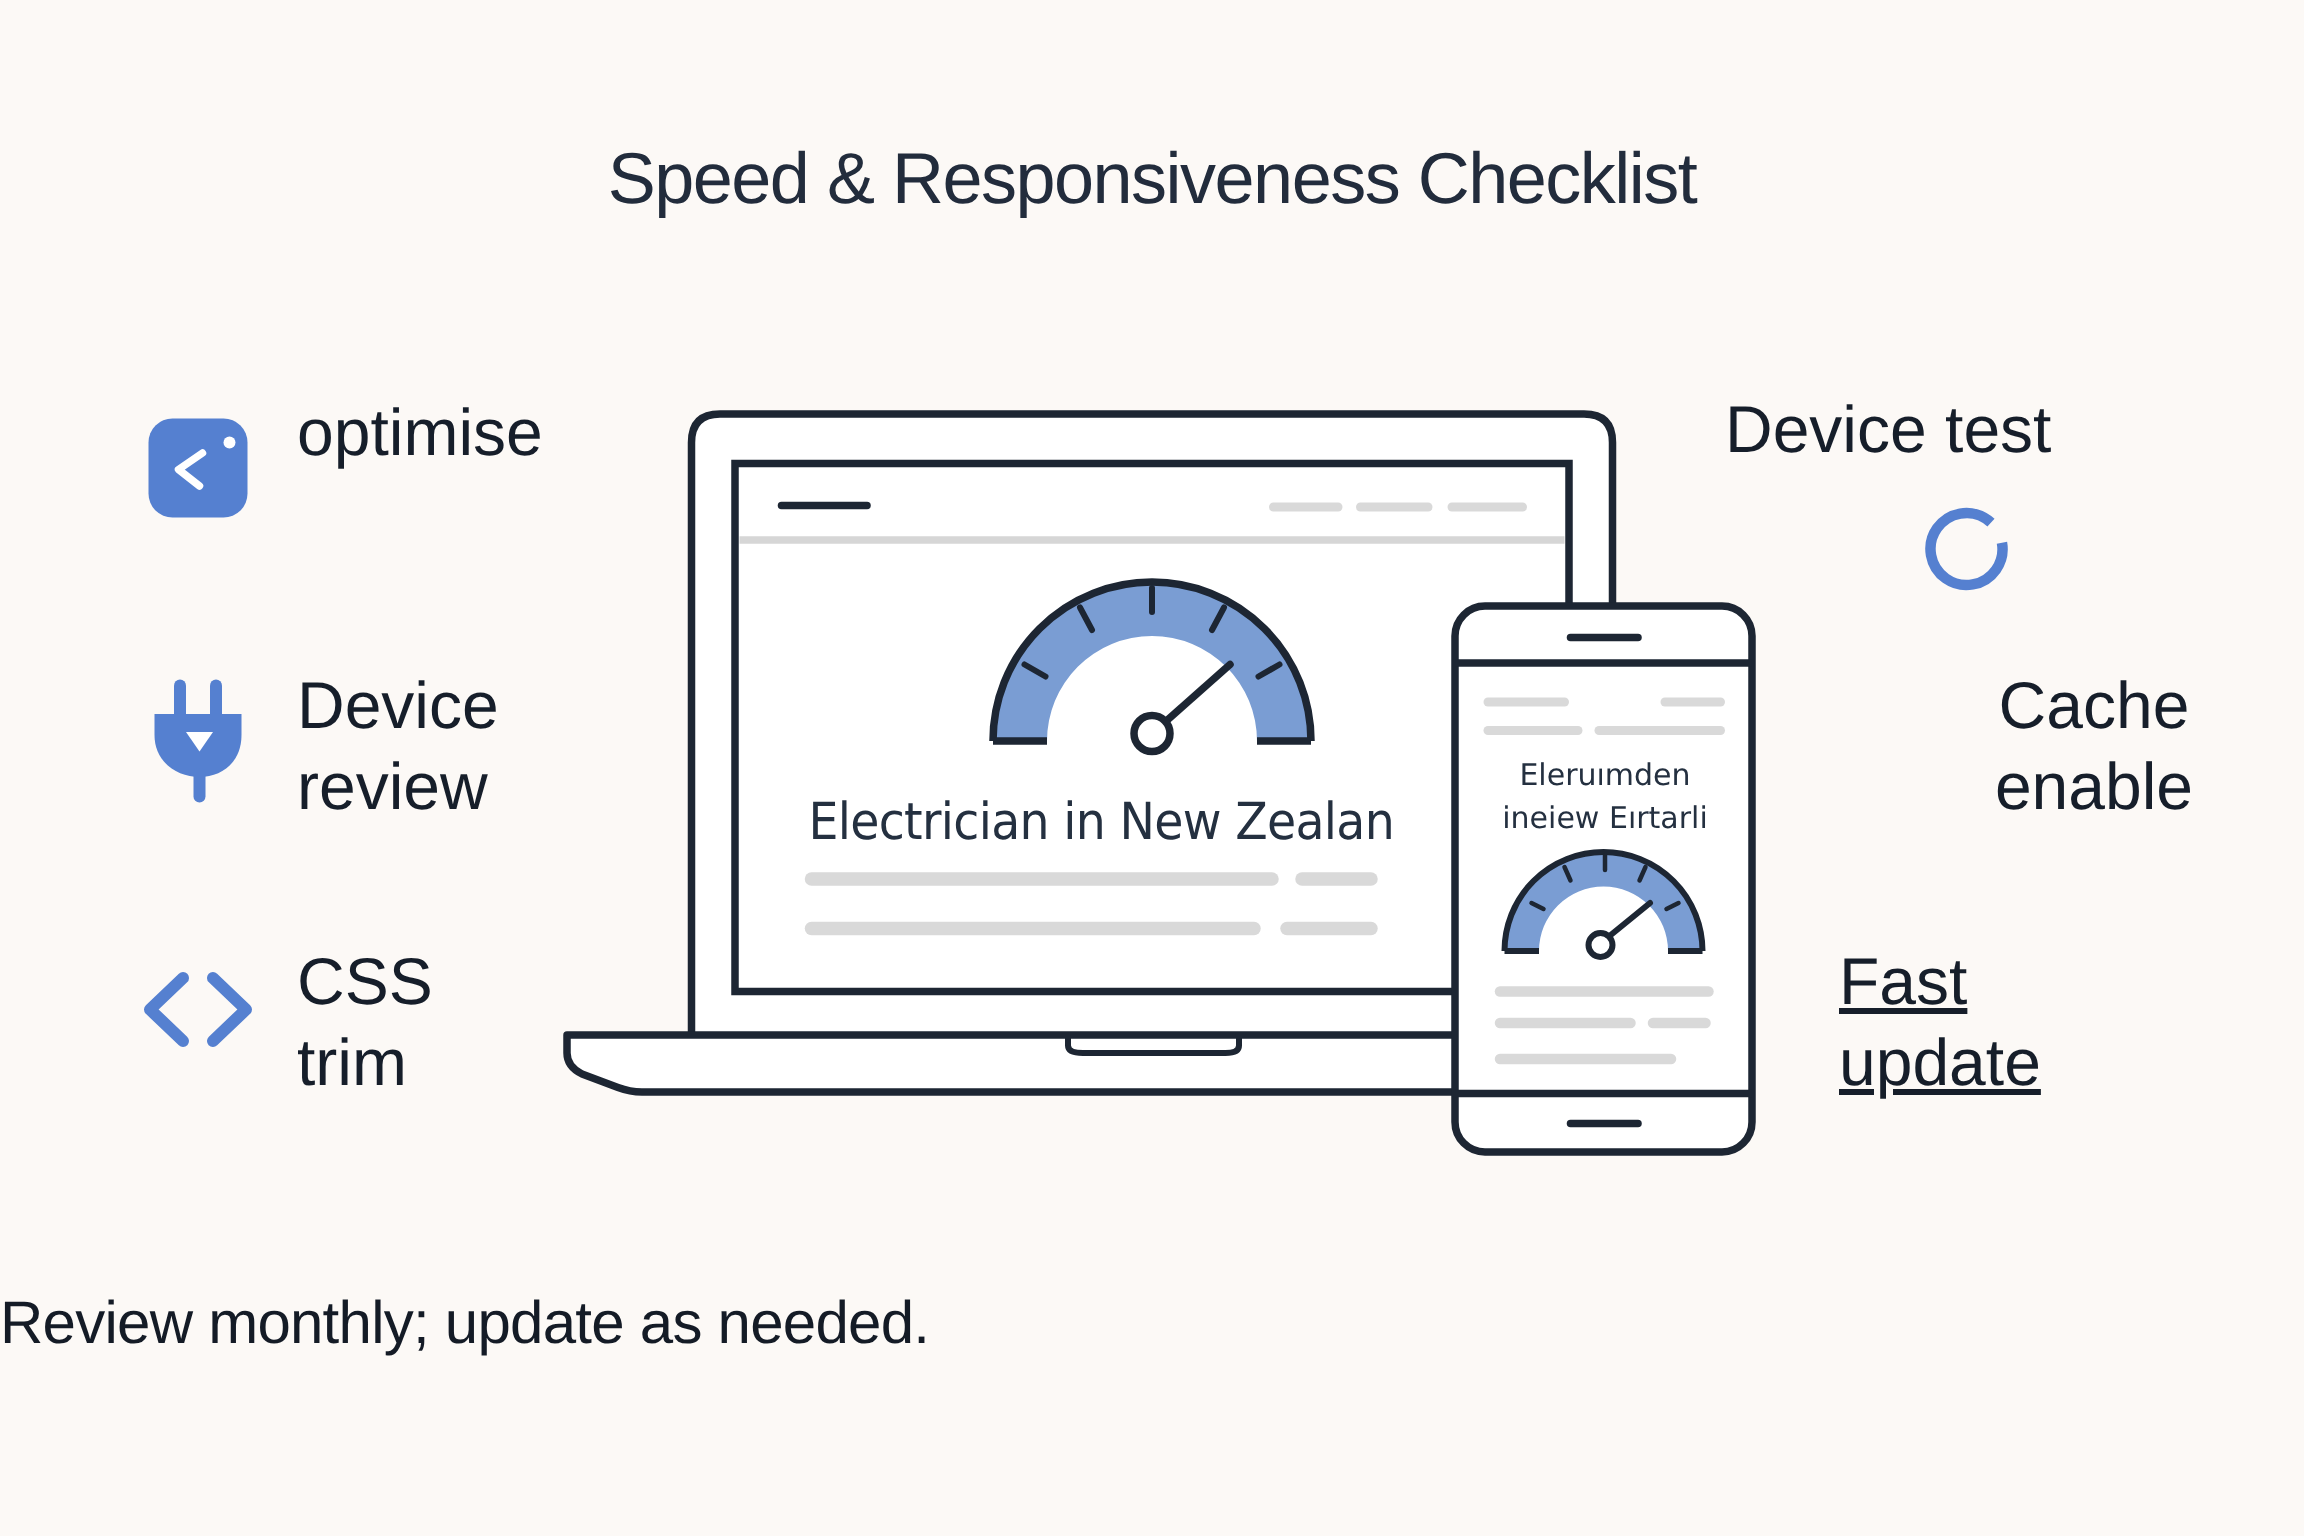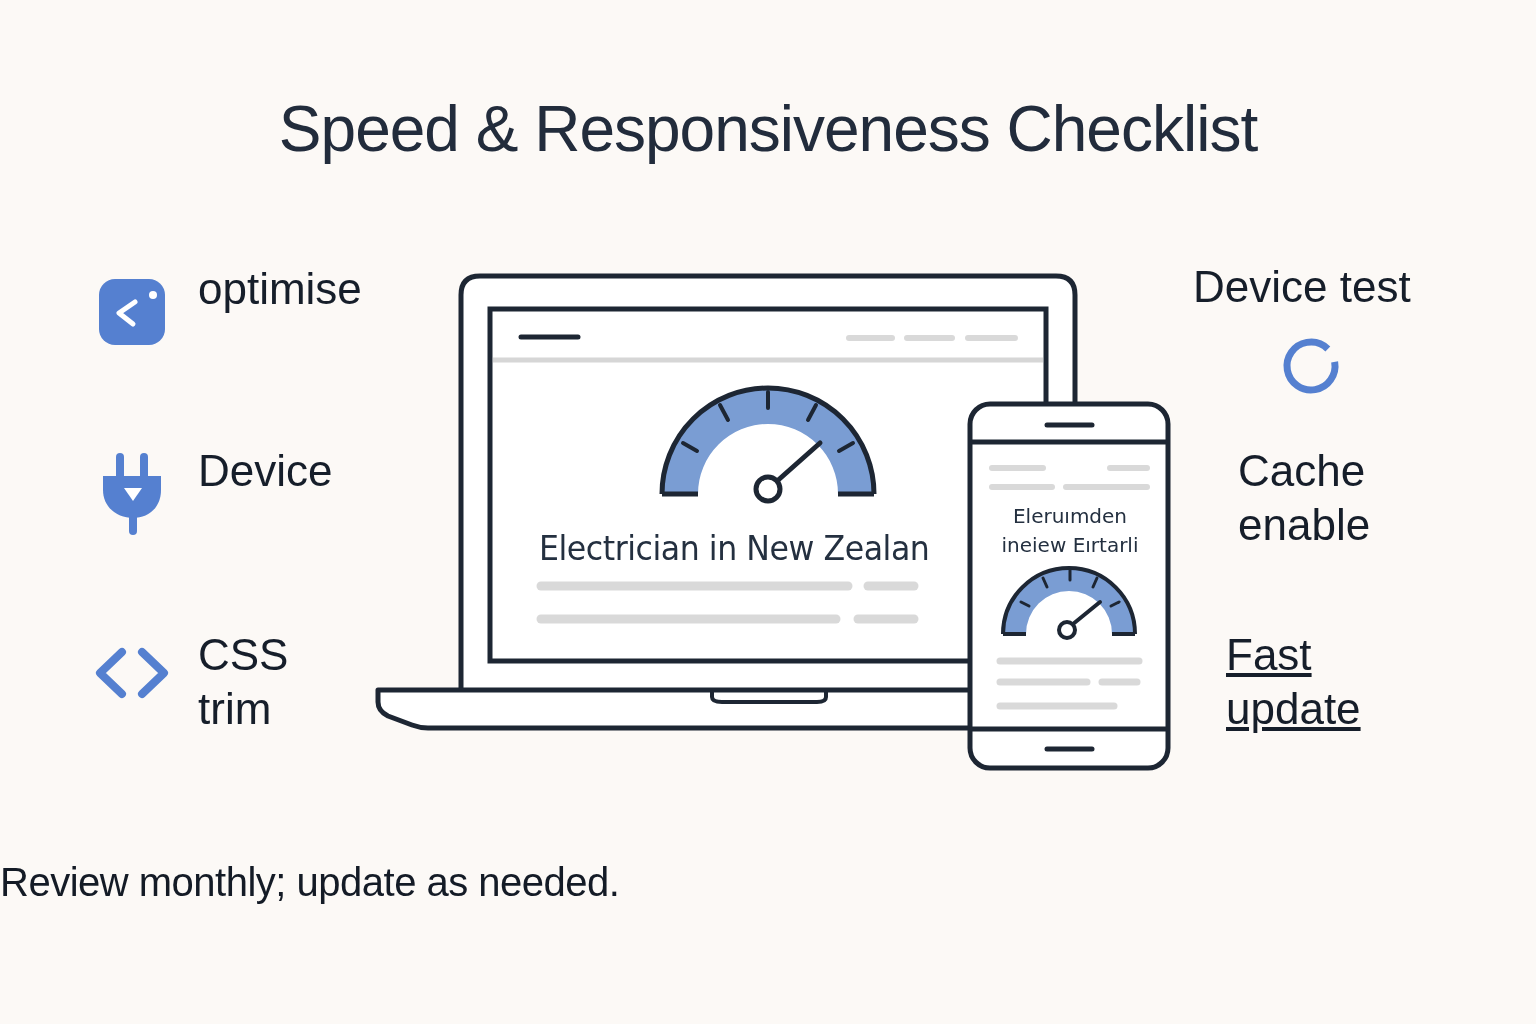--- a/index.html
+++ b/index.html
@@ -1,17 +1,17 @@
 <!DOCTYPE html>
 <html><head>
 <meta charset="utf-8">
 <style>
   html, body { margin:0; padding:0; }
   body { width:1536px; height:1024px; background:#fcf9f6; position:relative; overflow:hidden; font-family:"Liberation Sans", "DejaVu Sans", sans-serif; color:#1d2633; }
-  .title { position:absolute; left:0; right:0; top:92px; text-align:center; font-size:64px; letter-spacing:-1px; color:#222c3c; font-weight:500; }
+  .title { position:absolute; left:0; right:0; top:92px; text-align:center; font-size:48px; letter-spacing:-1px; color:#222c3c; font-weight:500; }
   .item { position:absolute; font-size:44px; line-height:54px; color:#161e2a; }
   .item .line { display:block; }
   .icon { position:absolute; }
   .footer { position:absolute; left:0; right:0; top:860px; text-align:left; font-size:40px; color:#141b26; letter-spacing:-0.5px; }
 </style>
 </head>
 <body>
 
 <div class="title">Speed &amp; Responsiveness Checklist</div>
 
@@ -30,42 +30,43 @@
   <svg width="66" height="84" viewBox="0 0 66 84">
     <line x1="20" y1="5" x2="20" y2="24" stroke="#5580d0" stroke-width="8" stroke-linecap="round"></line>
     <line x1="44" y1="5" x2="44" y2="24" stroke="#5580d0" stroke-width="8" stroke-linecap="round"></line>
     <path d="M3,24 H61 V38 C61,56 48,66 33,66 C18,66 3,56 3,38 Z" fill="#5580d0"></path>
     <line x1="33" y1="64" x2="33" y2="79" stroke="#5580d0" stroke-width="8" stroke-linecap="round"></line>
     <polygon points="24,36 42,36 33,49" fill="#fff"></polygon>
   </svg>
 </div>
 <div class="item" style="left:198px;top:444px;">
   <span class="line">Device</span>
+  <span class="line">review</span>
 </div>
 
 <div class="icon" style="left:94px;top:646px;">
   <svg width="76" height="56" viewBox="0 0 76 56">
     <polyline points="28,6 6,27 28,48" fill="none" stroke="#5580d0" stroke-width="8" stroke-linecap="round" stroke-linejoin="round"></polyline>
     <polyline points="48,6 70,27 48,48" fill="none" stroke="#5580d0" stroke-width="8" stroke-linecap="round" stroke-linejoin="round"></polyline>
   </svg>
 </div>
 <div class="item" style="left:198px;top:628px;">
   <span class="line">CSS</span>
   <span class="line">trim</span>
 </div>
 
-<div class="item" style="left:1193px;top:260px;text-align:right;">
+<div class="item" style="left:1150px;top:260px;text-align:right;">
   <span class="line">Device test</span>
 </div>
 <div class="icon" style="left:1280px;top:336px;">
   <svg width="62" height="62" viewBox="0 0 62 62">
     <circle cx="31" cy="30" r="24" fill="none" stroke="#5580d0" stroke-width="7" stroke-dasharray="135 16" transform="rotate(-10 31 30)"></circle>
   </svg>
 </div>
-<div class="item" style="left:1238px;top:444px;width:200px;text-align:left;">
+<div class="item" style="left:1296px;top:444px;width:200px;text-align:center;">
   <span class="line">Cache</span>
   <span class="line">enable</span>
 </div>
 <div class="item" style="left:1226px;top:628px;width:200px;text-align:left;text-decoration:underline;">
   <span class="line">Fast</span>
   <span class="line">update</span>
 </div>
 
 <div style="position:absolute;left:0;top:0;width:1496px;height:1024px;pointer-events:none;">
   <svg width="1536" height="1024" viewBox="0 0 1536 1024" style="position:absolute;left:0;top:0;">

